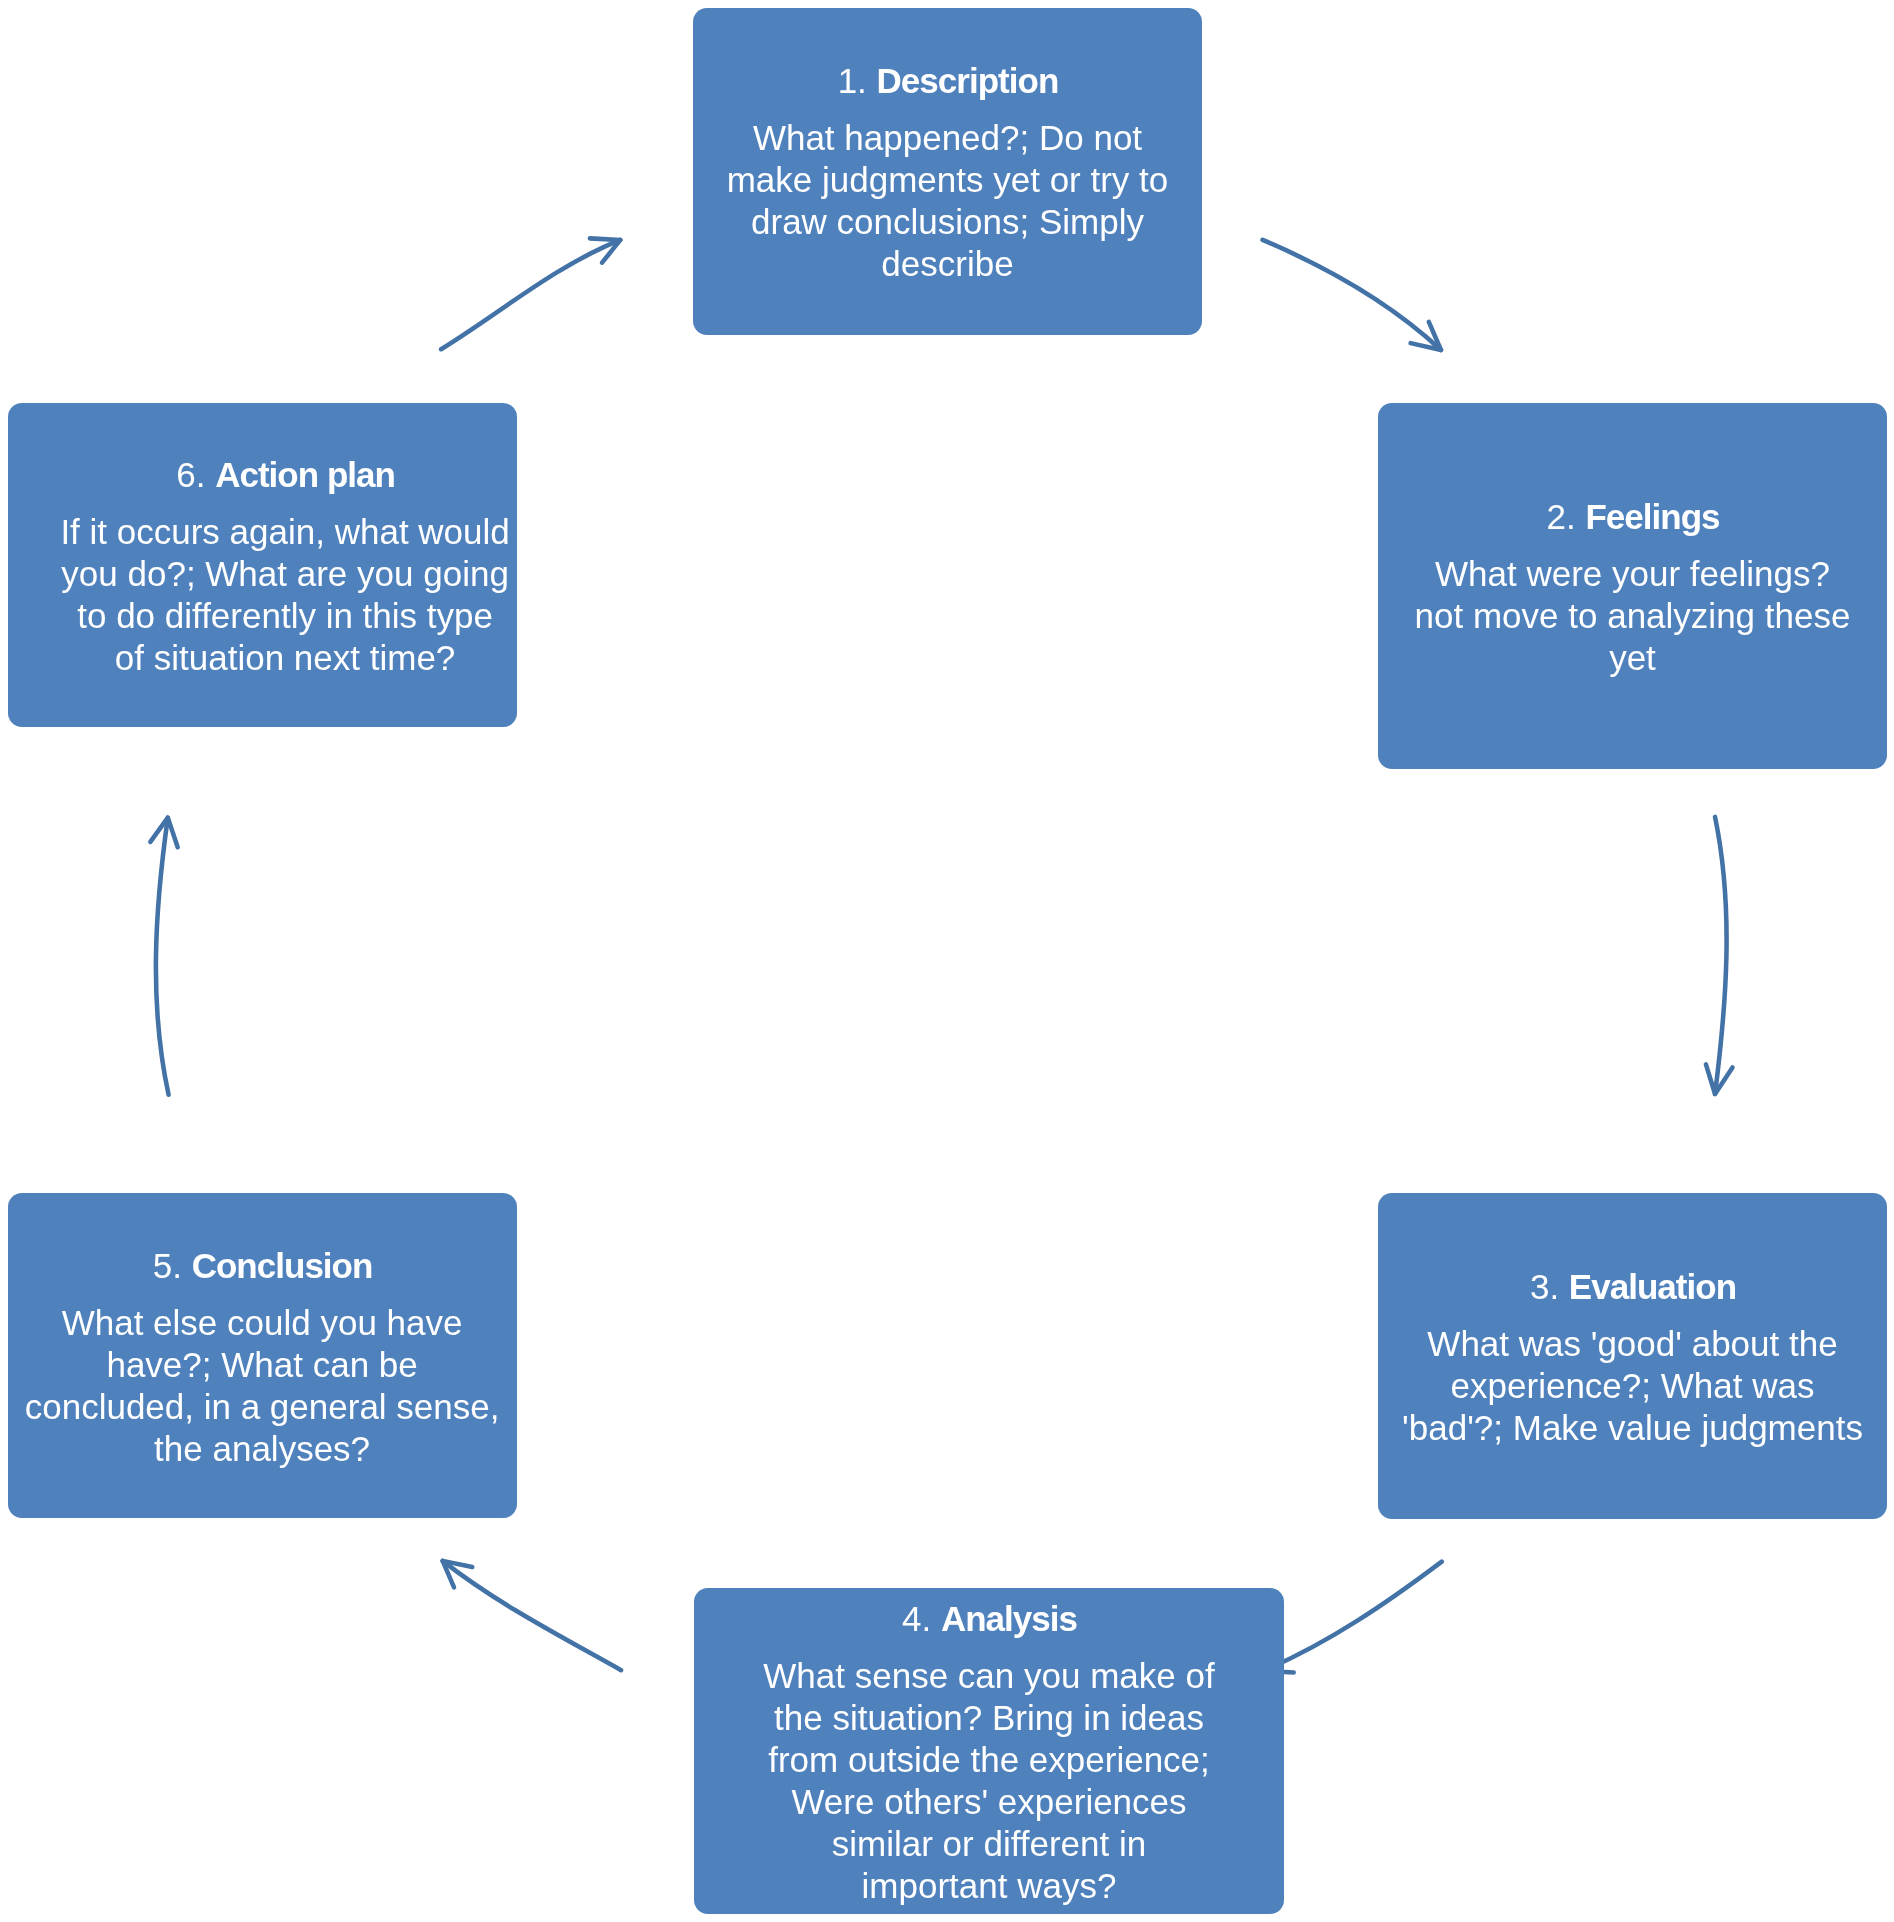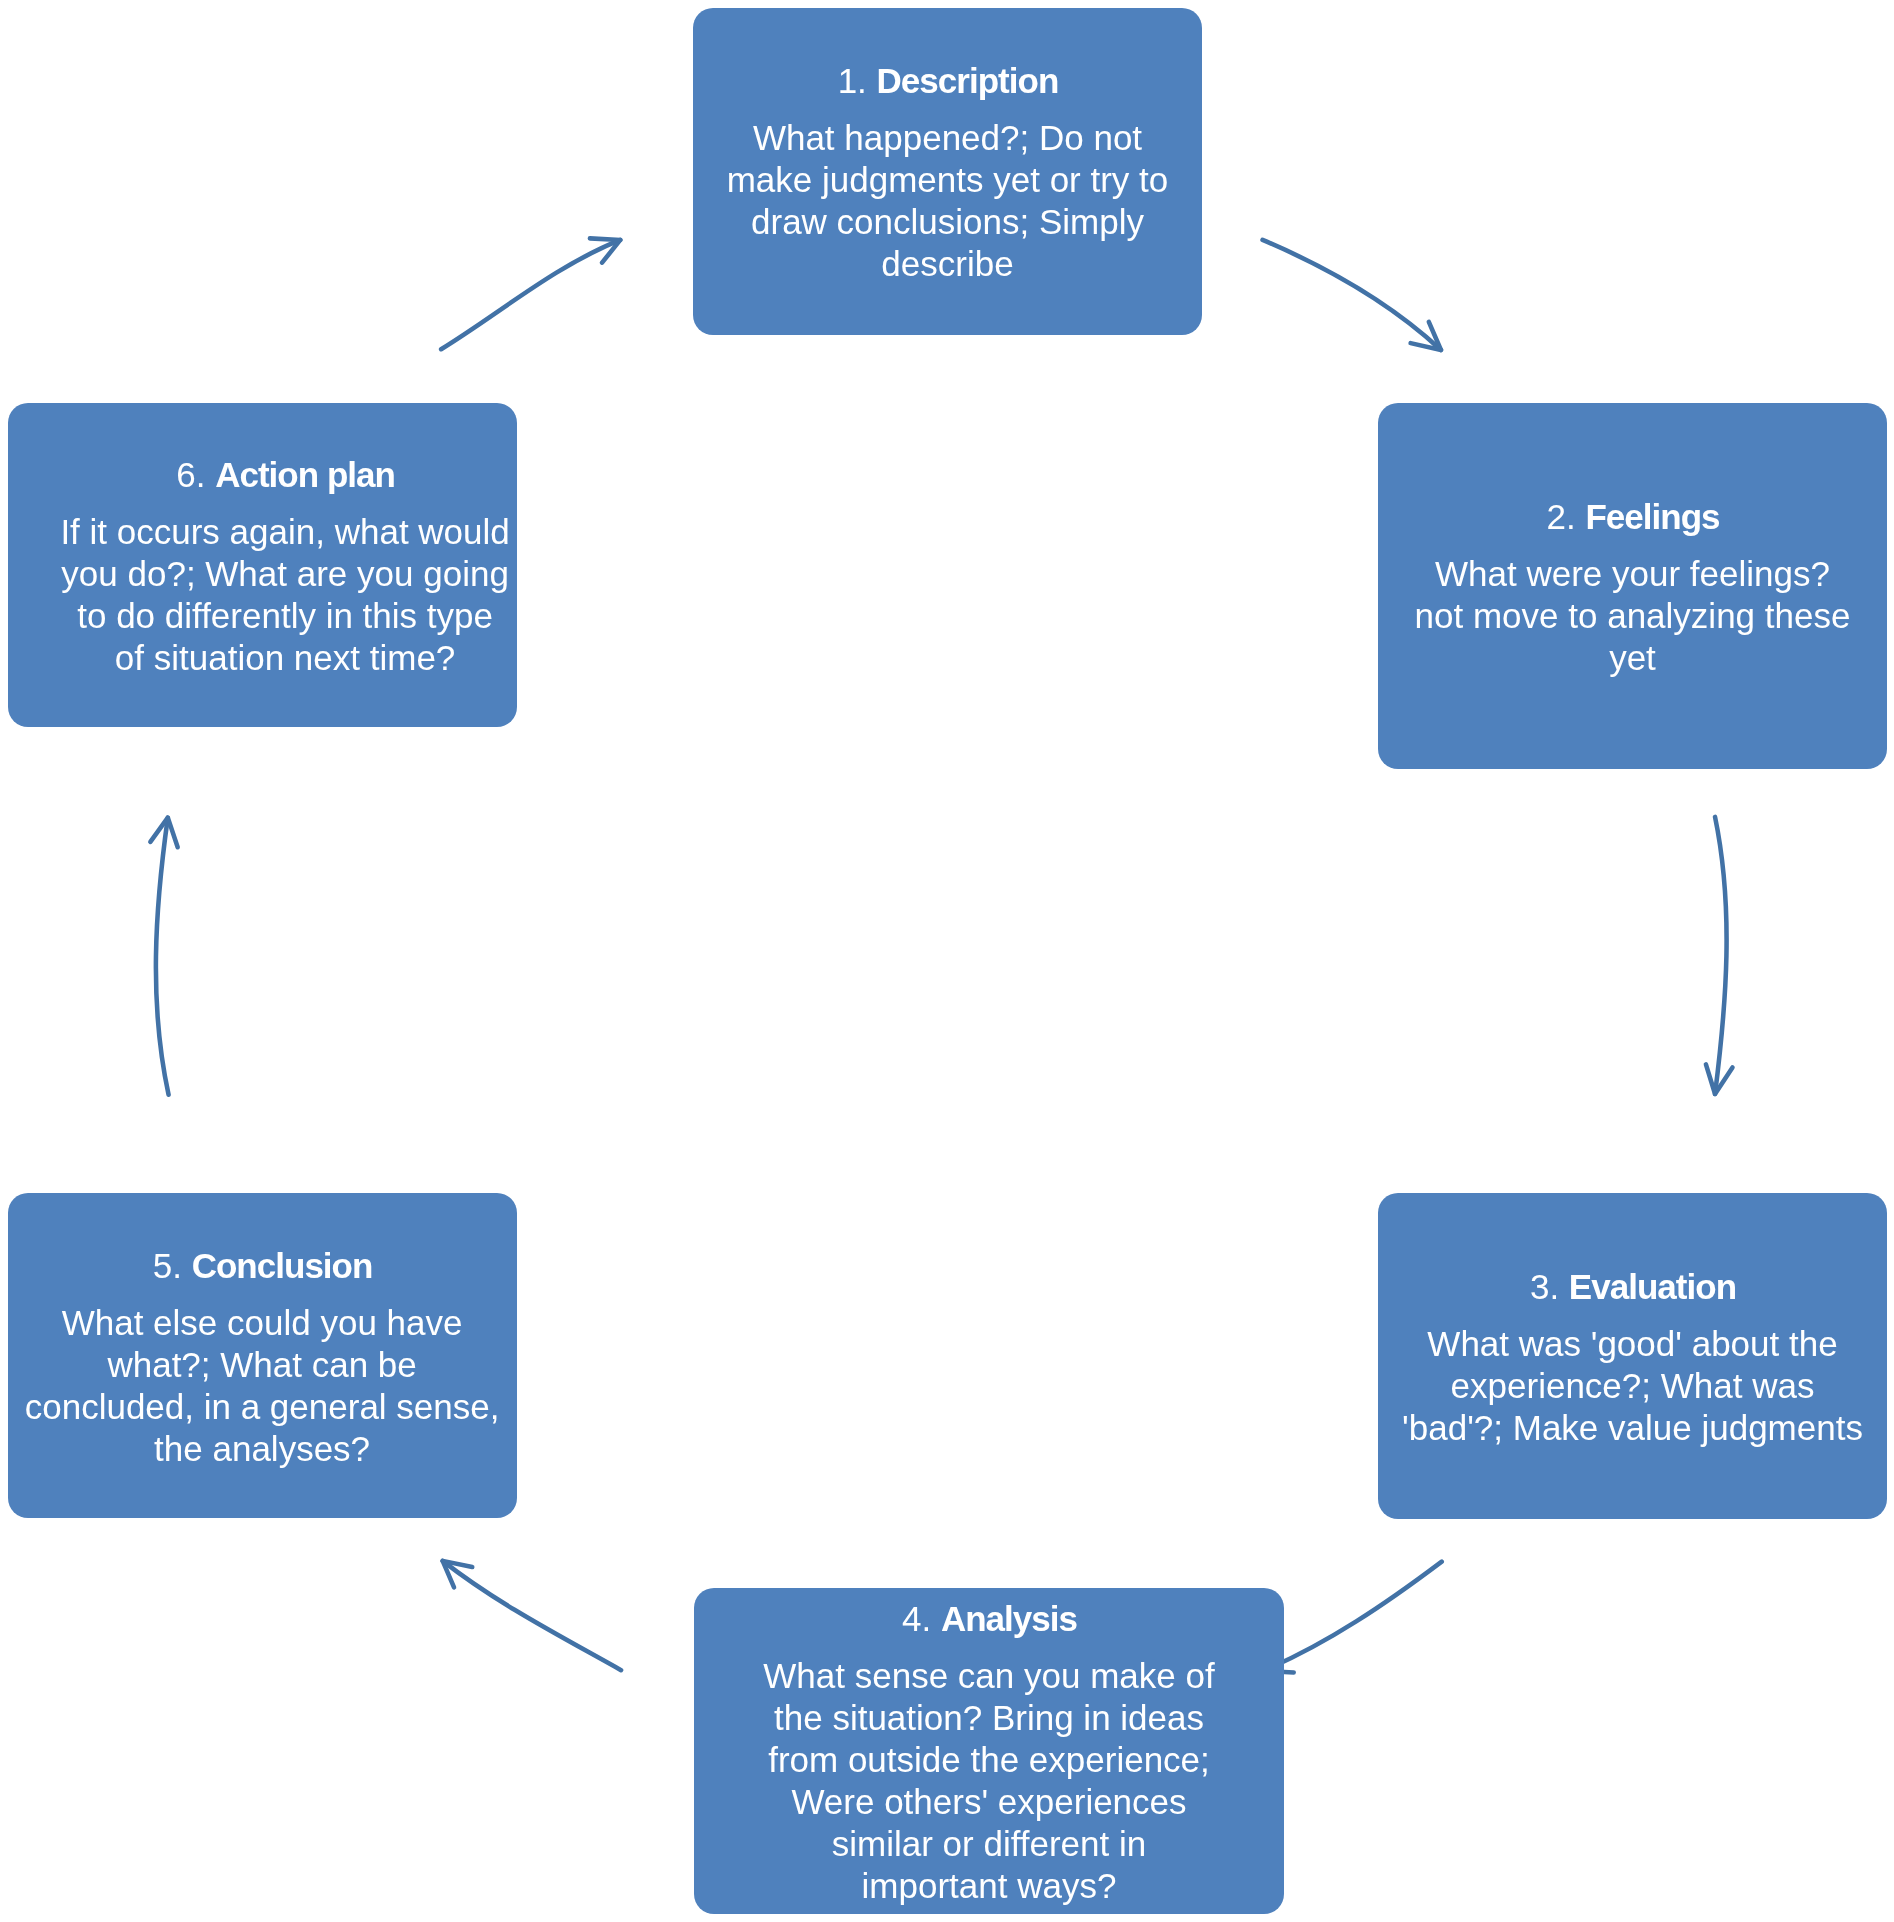--- a/index.html
+++ b/index.html
@@ -2,21 +2,21 @@
 <html lang="en" style="--node-fill: #4f81bd; --node-text: #ffffff;font-size:12px"><head>
 <meta charset="utf-8">
 <title>Gibbs' Reflective Cycle</title>
 <style>
   html,body{margin:0;padding:0;background:#ffffff;}
   body{width:1895px;height:1923px;overflow:hidden;
        font-family:"Liberation Sans",sans-serif;}
   #stage{position:relative;width:1895px;height:1923px;background:#ffffff;}
   .arrow-layer{position:absolute;left:0;top:0;width:1895px;height:1923px;}
   .node{position:absolute;box-sizing:border-box;
-        background:var(--node-fill,#4f81bd);border-radius:20px;color:var(--node-text,#ffffff);
+        background:var(--node-fill,#4f81bd);border-radius:14px;color:var(--node-text,#ffffff);
         display:flex;flex-direction:column;align-items:center;justify-content:center;
         text-align:center;overflow:hidden;padding-top:3px;}
   .node-title{font-size:35px;line-height:42px;font-weight:400;white-space:nowrap;}
   .node-title .t-name{font-weight:700;letter-spacing:-0.028em;margin-right:-0.028em;}
   .node-desc{font-size:35px;line-height:42px;font-weight:400;margin-top:15px;
              display:flex;flex-direction:column;align-items:center;}
   .desc-line{display:block;white-space:nowrap;}
 </style>
 </head>
 <body style="background: rgb(255, 255, 255);">
@@ -86,21 +86,21 @@
         <span class="desc-line">from outside the experience;</span>
         <span class="desc-line">Were others' experiences</span>
         <span class="desc-line">similar or different in</span>
         <span class="desc-line">important ways?</span>
     </div>
   </div>
   <div class="node" id="node-conclusion" style="left: 7.6px; top: 1193px; width: 509px; height: 325px;">
     <div class="node-title"><span class="t-num">5.</span> <span class="t-name">Conclusion</span></div>
     <div class="node-desc">
         <span class="desc-line">What else could you have</span>
-        <span class="desc-line">what?; What can be</span>
+        <span class="desc-line">have?; What can be</span>
         <span class="desc-line">concluded, in a general sense,</span>
         <span class="desc-line">the analyses?</span>
     </div>
   </div>
   <div class="node" id="node-action-plan" style="left: 7.6px; top: 403px; width: 509px; height: 324px; padding-left: 46px;">
     <div class="node-title"><span class="t-num">6.</span> <span class="t-name">Action plan</span></div>
     <div class="node-desc">
         <span class="desc-line">If it occurs again, what would</span>
         <span class="desc-line">you do?; What are you going</span>
         <span class="desc-line">to do differently in this type</span>

